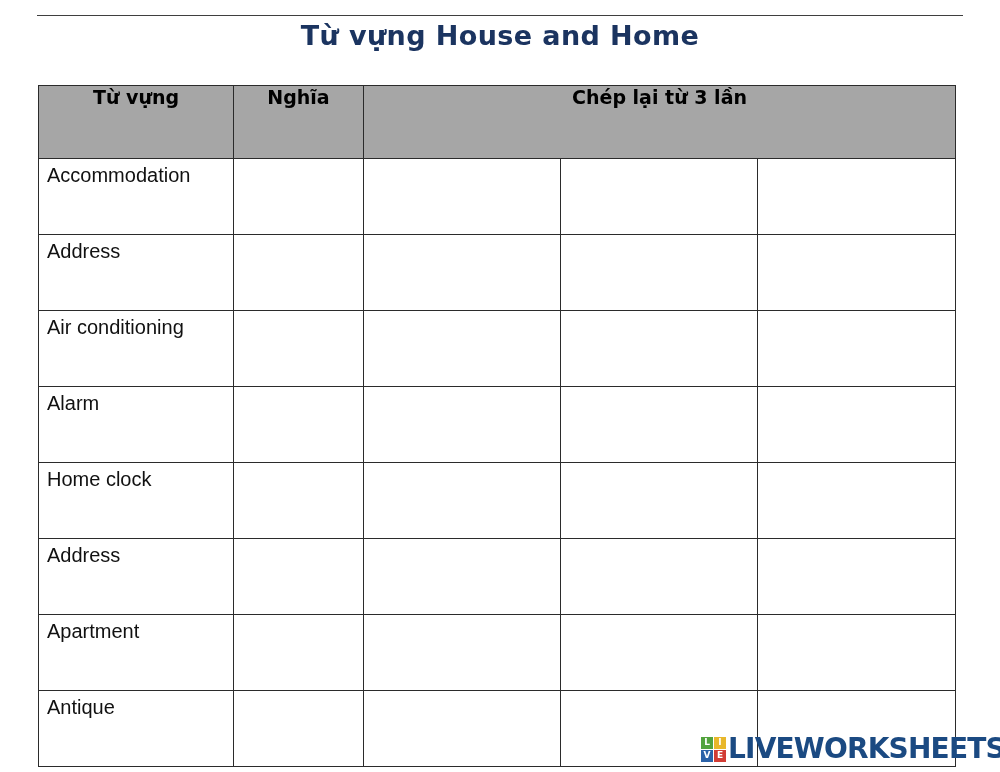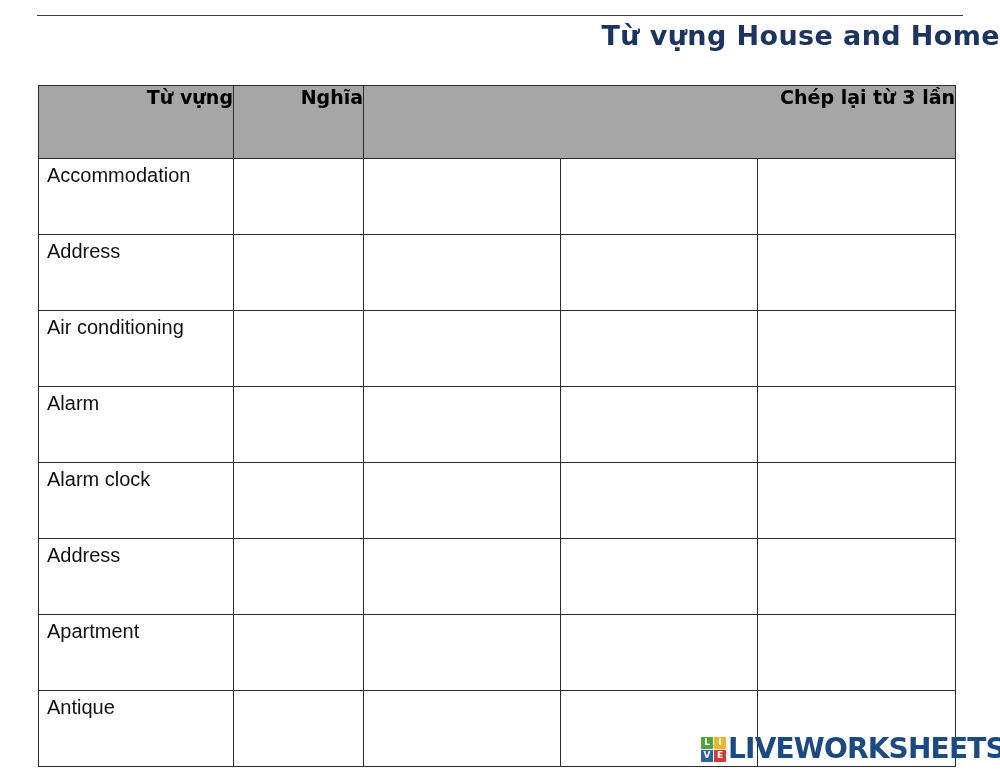--- a/index.html
+++ b/index.html
@@ -32,21 +32,21 @@
     height: 1px;
     background: #3f3f3f;
   }
 
   
   .title {
     position: absolute;
     left: 0;
     top: 20px;
     width: 1000px;
-    text-align: right;
+    text-align: center;
     font-family: "DejaVu Sans", sans-serif;
     font-size: 27px;
     font-weight: bold;
     letter-spacing: 0.4px;
     color: #1b3460;
     white-space: nowrap;
   }
 
   
   .sheet-table {
@@ -59,21 +59,21 @@
   }
   .sheet-table td, .sheet-table th {
     border: 1px solid #2b2b2b;
     padding: 0;
     vertical-align: top;
   }
 
   thead th {
     background: #a6a6a6;
     height: 72px;
-    text-align: right;
+    text-align: center;
     vertical-align: middle;
     font-family: "DejaVu Sans", sans-serif;
     font-size: 19px;
     font-weight: bold;
     color: #000000;
     white-space: nowrap;
   }
 
   tbody td {
     height: 70px;
@@ -194,21 +194,21 @@
           <td class="vocab"></td>
         </tr>
         <tr>
           <td class="vocab">Alarm</td>
           <td class="vocab"></td>
           <td class="vocab"></td>
           <td class="vocab"></td>
           <td class="vocab"></td>
         </tr>
         <tr>
-          <td class="vocab">Alarm clock</td>
+          <td class="vocab">Home clock</td>
           <td class="vocab"></td>
           <td class="vocab"></td>
           <td class="vocab"></td>
           <td class="vocab"></td>
         </tr>
         <tr>
           <td class="vocab">Address</td>
           <td class="vocab"></td>
           <td class="vocab"></td>
           <td class="vocab"></td>

